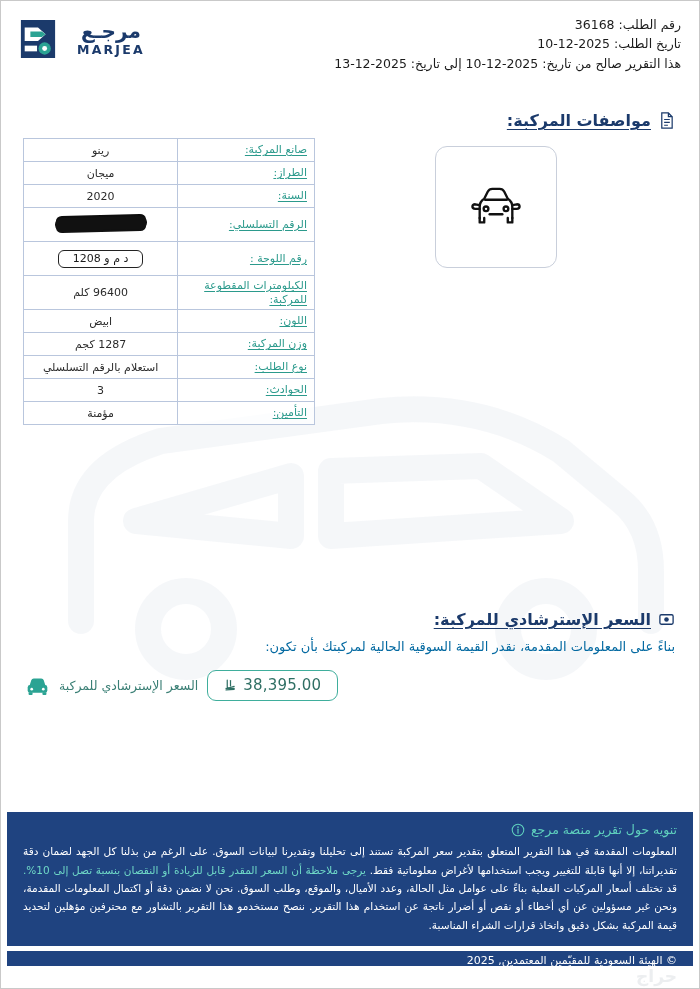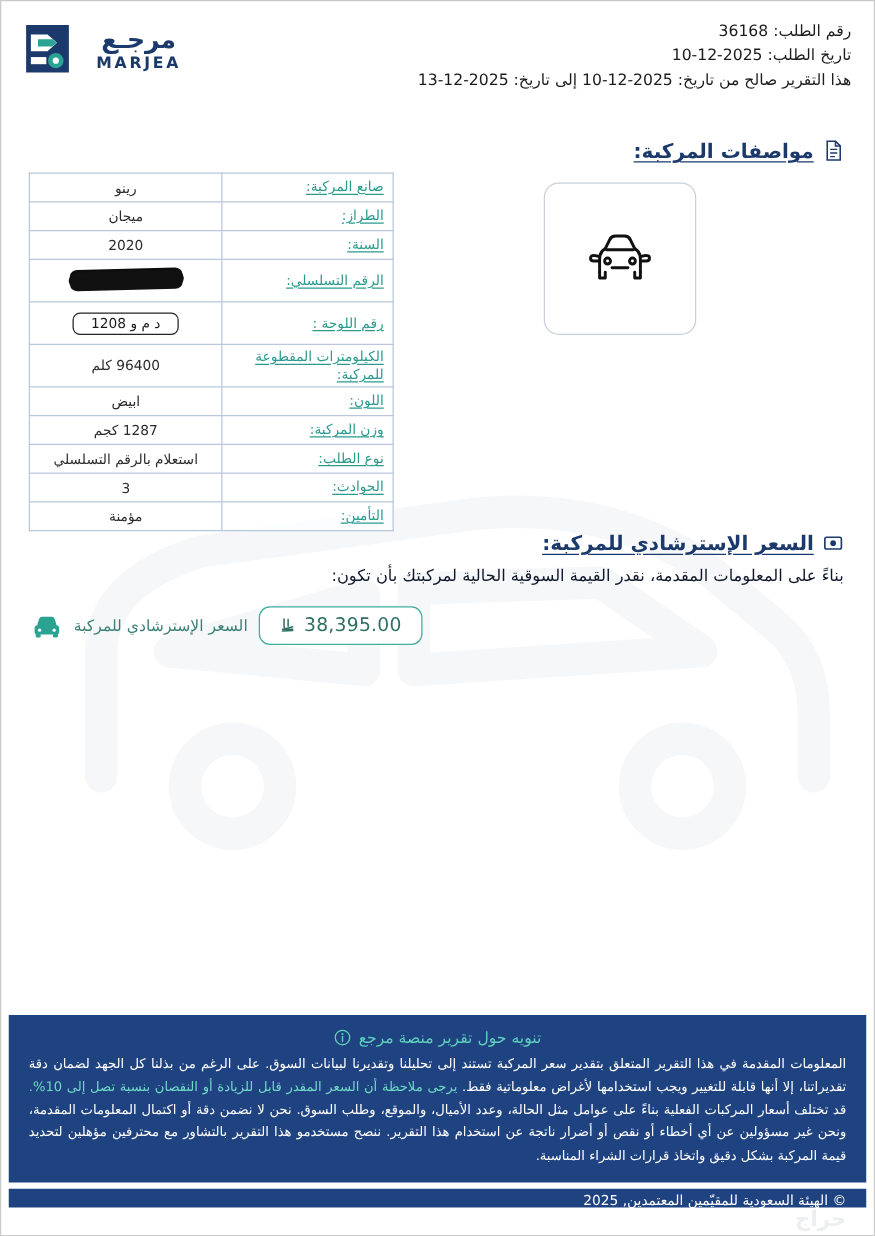--- a/index.html
+++ b/index.html
@@ -128,23 +128,23 @@
   .car-box {
     width: 122px; height: 122px;
     border: 1px solid #c9cfdb;
     border-radius: 12px;
     background: #fff;
     display: flex; align-items: center; justify-content: center;
   }
   .car-box svg { width: 58px; height: 58px; }
 
   
-  .price-section { padding: 0 24px; }
+  .price-section { margin-top: 185px; padding: 0 24px; }
   .price-desc {
-    text-align: right; font-size: 13px; color: #0f172a;
+    text-align: right; font-size: 13px; color: #0369a1;
     margin-top: 10px; direction: rtl;
   }
   .price-row {
     display: flex; flex-direction: row-reverse;
     align-items: center; justify-content: flex-start;
     gap: 9px; margin-top: 16px;
   }
   .price-car-icon { width: 25px; height: 22px; display: block; }
   .price-label { font-size: 12.5px; color: #3a7f75; }
   .price-pill {
@@ -160,21 +160,21 @@
 
   
   .footer {
     position: absolute; left: 6px; right: 6px; bottom: 42px;
     background: #1f4380;
     padding: 10px 16px 12px 16px;
     z-index: 3;
   }
   .footer-head {
     display: flex; flex-direction: row-reverse; align-items: center;
-    justify-content: center; gap: 6px;
+    justify-content: flex-end; gap: 6px;
     color: #5fd0bd; font-size: 12.5px; margin-bottom: 5px;
   }
   .info-icon { width: 14px; height: 14px; display: block; }
   .footer-body {
     color: #ffffff; font-size: 10.5px; line-height: 1.75;
     text-align: justify; direction: rtl;
   }
   .hl { color: #6fd8c6; }
   .copyright {
     position: absolute; left: 6px; right: 6px; bottom: 16px;

